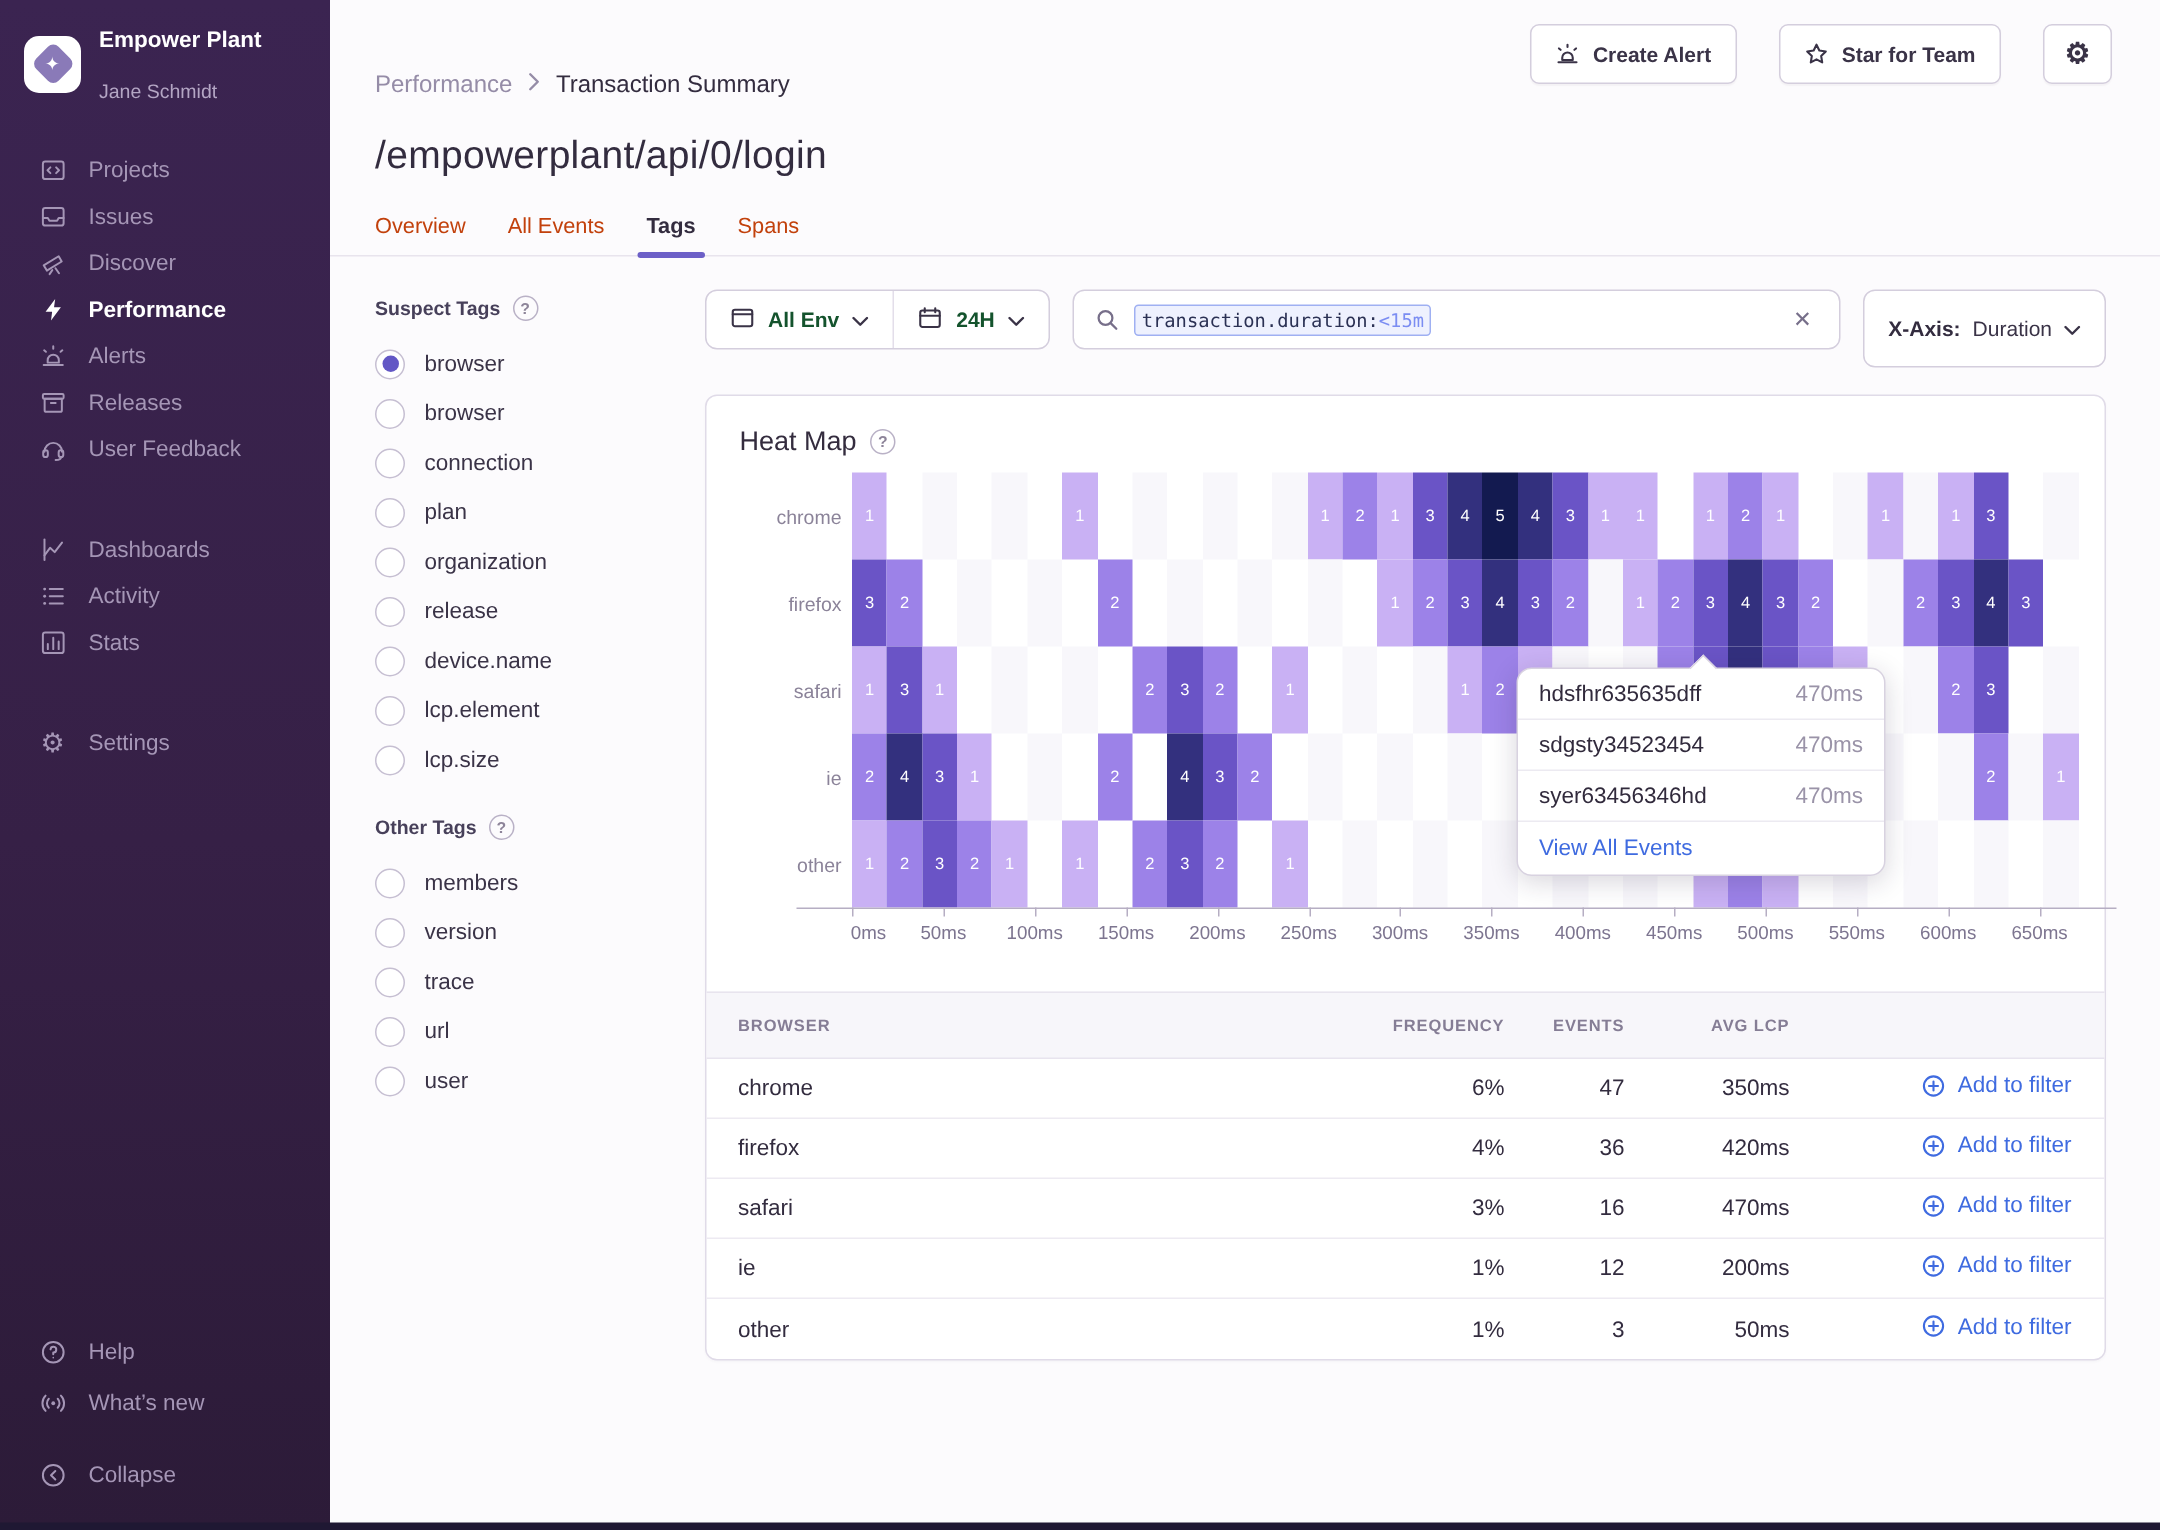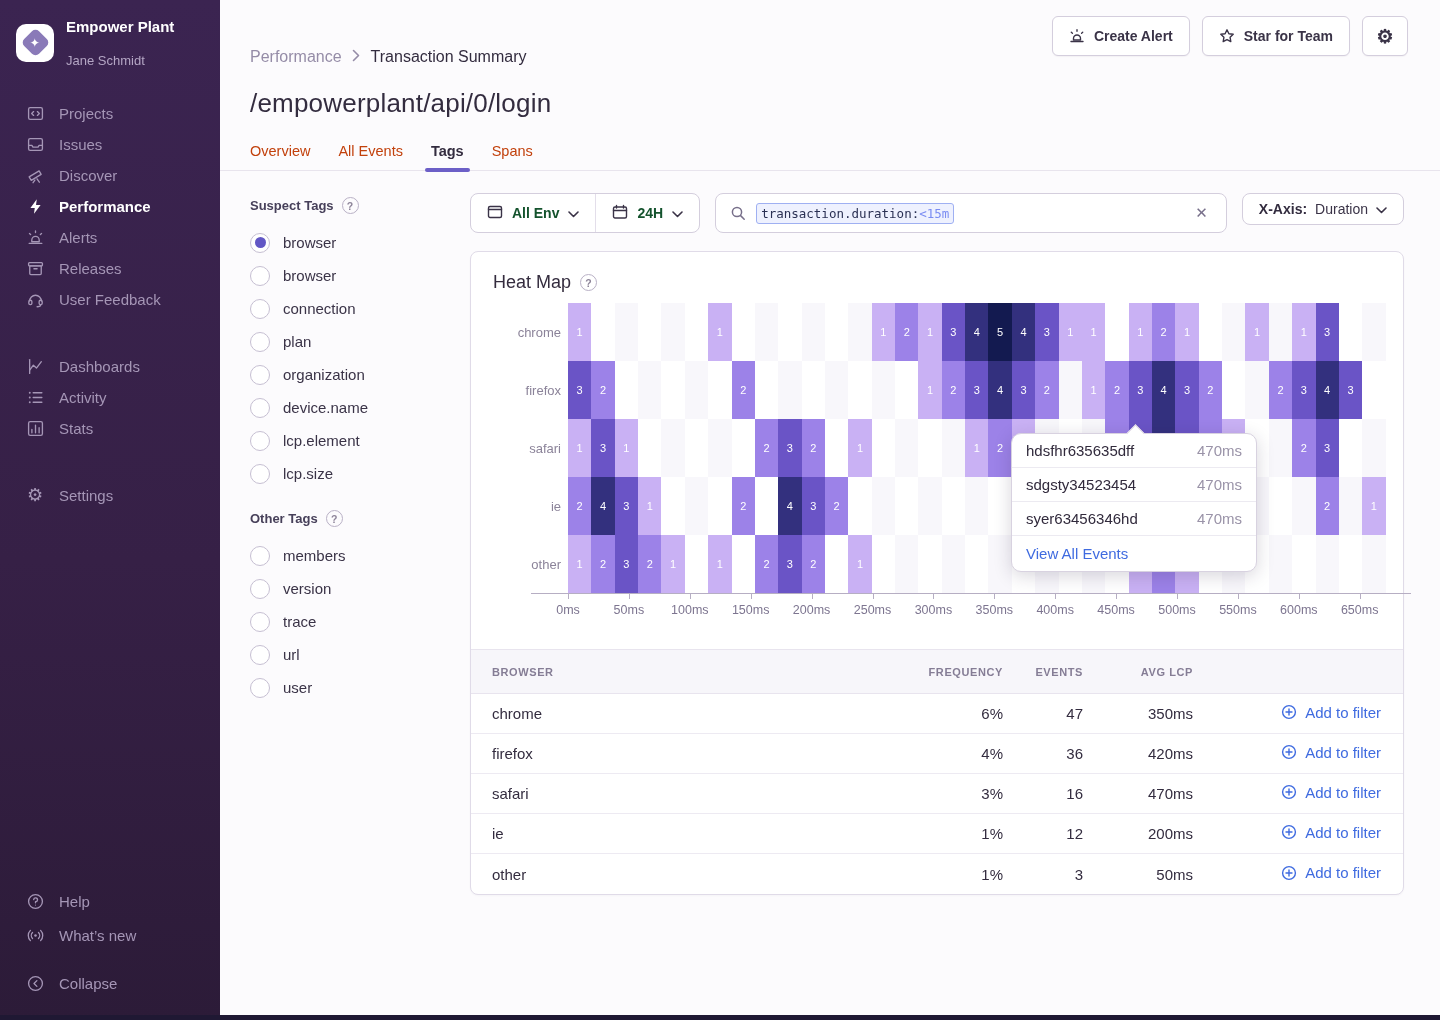--- a/index.html
+++ b/index.html
@@ -27,21 +27,21 @@
   .sb-footer .nav-item { height:34px; }
   .collapse-gap { margin-top:14px; }
 
   
   .main { flex:1; display:flex; flex-direction:column; background:#fcfbfd; min-width:0; }
   .topbar { position:relative; height:72px; flex:none; }
   .breadcrumb { position:absolute; left:30px; bottom:6px; font-size:16px; display:flex; align-items:center; gap:10px; }
   .bc-parent { color:#958ca7; cursor:pointer; }
   .bc-sep svg { width:9px; height:13px; stroke:#958ca7; fill:none; stroke-width:1.6; stroke-linecap:round; stroke-linejoin:round; }
   .bc-current { color:#332c3f; }
-  .top-actions { position:absolute; top:16px; right:32px; display:flex; gap:12px; }
+  .top-actions { position:absolute; top:16px; right:32px; display:flex; gap:28px; }
   .btn { display:flex; align-items:center; gap:9px; height:40px; padding:0 16px; background:#fff; border:1px solid #d4cedd; border-radius:6px; font-size:14px; font-weight:700; color:#3a3347; cursor:pointer; box-shadow:0 1px 1px rgba(40,30,60,.04); }
   .btn svg { width:16px; height:16px; stroke:#3a3347; fill:none; stroke-width:1.4; stroke-linecap:round; stroke-linejoin:round; }
   .btn.icon-only { width:46px; justify-content:center; padding:0; font-size:18px; }
   .gear-glyph { font-size:19px; line-height:1; color:#3a3347; }
 
   .page-title { margin:16px 0 0 30px; font-size:26px; font-weight:500; color:#332c3f; letter-spacing:.2px; }
 
   .tabs { display:flex; gap:28px; margin-top:24px; padding-left:30px; border-bottom:1px solid #e8e4ed; }
   .tab { font-size:14.5px; color:#c2410c; padding-bottom:11px; cursor:pointer; position:relative; }
   .tab.active { color:#332c3f; font-weight:700; }
@@ -66,21 +66,21 @@
   .seg-item { display:flex; align-items:center; gap:9px; padding:0 16px; height:100%; font-size:14px; font-weight:700; color:#14532d; cursor:pointer; }
   .seg-div { width:1px; height:100%; background:#e3deea; }
   .ctrl-icon svg { width:16px; height:16px; stroke:#3a3347; fill:none; stroke-width:1.4; stroke-linecap:round; stroke-linejoin:round; }
   .chev svg { width:11px; height:7px; stroke:#3a3347; fill:none; stroke-width:1.6; stroke-linecap:round; stroke-linejoin:round; }
   .searchbox { flex:1; display:flex; align-items:center; gap:10px; height:40px; background:#fff; border:1px solid #d4cedd; border-radius:8px; padding:0 14px; cursor:text; }
   .searchbox svg.mag { width:16px; height:16px; stroke:#776f8a; fill:none; stroke-width:1.5; stroke-linecap:round; }
   .token { display:inline-flex; font-family:"DejaVu Sans Mono", monospace; font-size:12.5px; background:#eef1fe; border:1px solid #9fb0f2; border-radius:3px; padding:2px 4px; }
   .tk-key { color:#2b3154; }
   .tk-val { color:#7b8df2; }
   .search-x { margin-left:auto; color:#776f8a; font-size:15px; cursor:pointer; padding:4px; }
-  .xaxis { display:flex; align-items:center; gap:8px; height:32px; background:#fff; border:1px solid #d4cedd; border-radius:8px; padding:12px 16px; font-size:14px; cursor:pointer; flex:none; }
+  .xaxis { display:flex; align-items:center; gap:8px; height:52px; background:#fff; border:1px solid #d4cedd; border-radius:8px; padding:12px 16px; font-size:14px; cursor:pointer; flex:none; }
   .xaxis b { font-weight:700; color:#332c3f; }
   .xaxis span.val { color:#3a3347; }
 
   
   .card { background:#fff; border:1px solid #e0dbe8; border-radius:8px; padding:20px 20px 0; position:relative; box-shadow:0 1px 2px rgba(40,30,60,.03); }
   .hm-title-row { display:flex; align-items:center; gap:9px; padding-left:2px; }
   .hm-title { font-size:18px; font-weight:500; color:#342c3e; }
 
   .hm-body { position:relative; margin-top:10px; }
   .hm-row { display:flex; height:58px; }
@@ -330,20 +330,24 @@
               <span class="radio"></span>
               <span class="radio-label">connection</span>
             </div>
             <div class="radio-row">
               <span class="radio"></span>
               <span class="radio-label">plan</span>
             </div>
             <div class="radio-row">
               <span class="radio"></span>
               <span class="radio-label">organization</span>
+            </div>
+            <div class="radio-row">
+              <span class="radio"></span>
+              <span class="radio-label">release</span>
             </div>
             <div class="radio-row">
               <span class="radio"></span>
               <span class="radio-label">device.name</span>
             </div>
             <div class="radio-row">
               <span class="radio"></span>
               <span class="radio-label">lcp.element</span>
             </div>
             <div class="radio-row">
@@ -634,21 +638,21 @@
                 <div class="tt-row">
                   <span class="tt-id">syer63456346hd</span>
                   <span class="tt-val">470ms</span>
                 </div>
                 <div class="tt-link">View All Events</div>
               </div>
           </div>
           <div class="axis" id="hm-axis">
             <div class="axis-line"></div>
           <div class="tick" style="left: 0px;"></div>
-              <div class="tick-label" style="left: 0px;">0ms</div>
+              <div class="tick-label" style="left: 11px;">0ms</div>
               <div class="tick" style="left: 60.9px;"></div>
               <div class="tick-label" style="left: 60.9px;">50ms</div>
               <div class="tick" style="left: 121.8px;"></div>
               <div class="tick-label" style="left: 121.8px;">100ms</div>
               <div class="tick" style="left: 182.7px;"></div>
               <div class="tick-label" style="left: 182.7px;">150ms</div>
               <div class="tick" style="left: 243.6px;"></div>
               <div class="tick-label" style="left: 243.6px;">200ms</div>
               <div class="tick" style="left: 304.5px;"></div>
               <div class="tick-label" style="left: 304.5px;">250ms</div>

